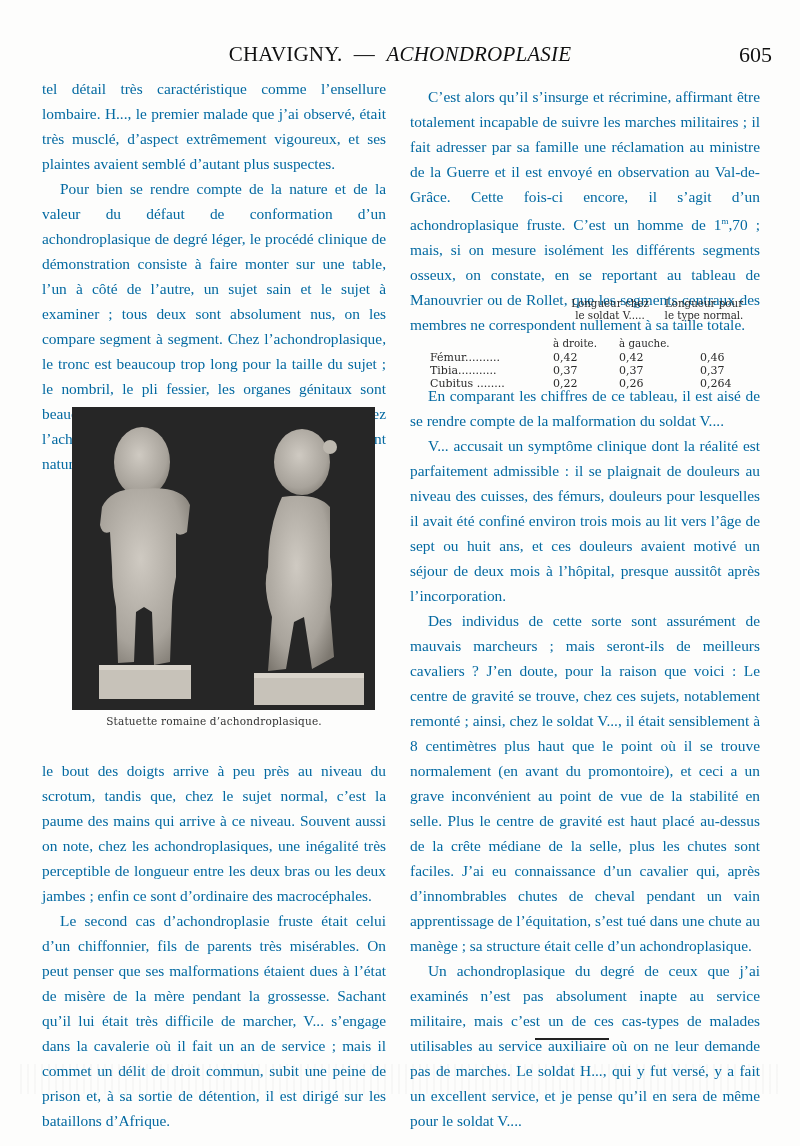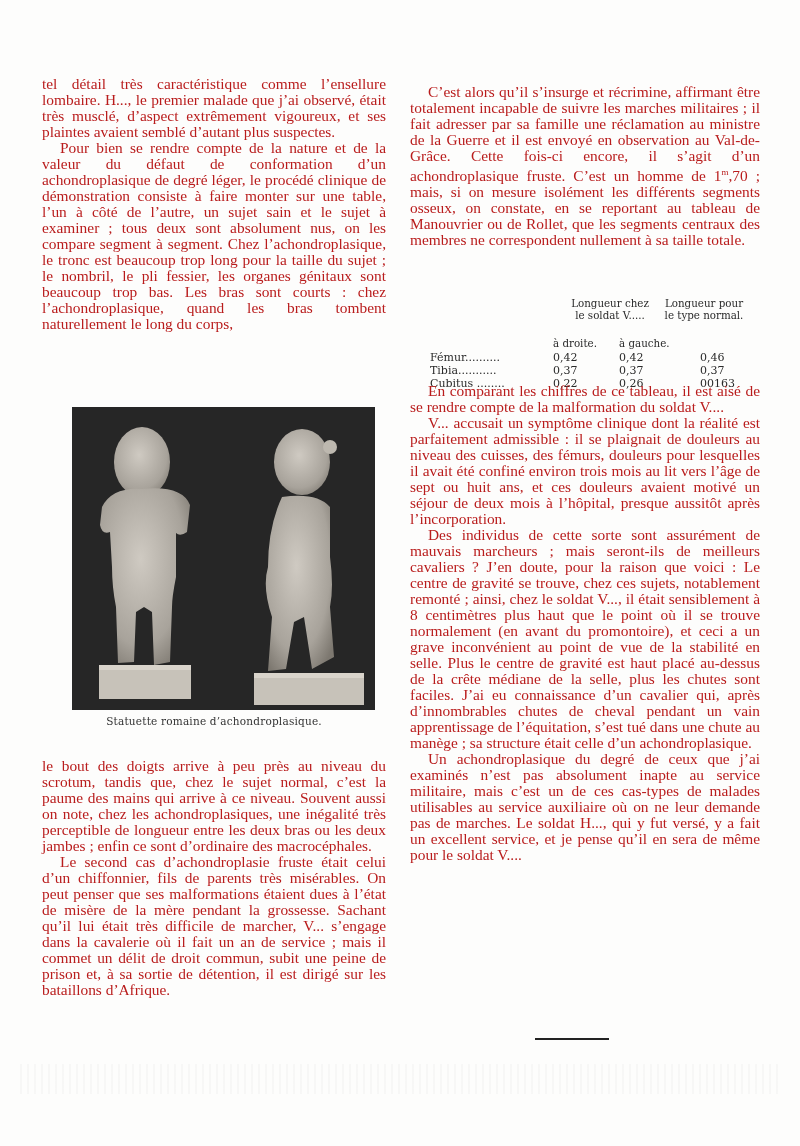--- a/index.html
+++ b/index.html
@@ -47,23 +47,23 @@
       right: 28px;
       top: 0;
       font-family: "Liberation Serif", serif;
       font-size: 22px;
       color: #111;
     }
     .col {
       position: absolute;
       font-family: "Liberation Serif", serif;
       font-size: 15.4px;
-      line-height: 16px;
+      line-height: 25px;
       text-align: justify;
-      color: #b91c1c;
+      color: #0369a1;
     }
     .col-left { left: 42px; top: 76px; width: 344px; }
     .col-left-bottom { left: 42px; top: 758px; width: 344px; }
     .col-right { left: 410px; top: 84px; width: 350px; }
     .col-right-bottom { left: 410px; top: 383px; width: 350px; }
     .col p { margin: 0; }
     .col p.indent { text-indent: 18px; }
     sup.m { font-size: 9px; vertical-align: 6px; }
 
     .figure {
@@ -147,20 +147,28 @@
       height: 30px;
       background: repeating-linear-gradient(90deg, rgba(0,0,0,0.04) 0 2px, transparent 2px 7px);
       opacity: 0.6;
     }
   </style>
 </head>
 <body>
 
 <div class="page">
 
+  <div class="running-head">
+    <div class="rh-title">
+      <span class="author">CHAVIGNY.</span>
+      <span class="dash">—</span>
+      <span class="subject">ACHONDROPLASIE</span>
+    </div>
+    <div class="rh-page">605</div>
+  </div>
 
   <div class="col col-left">
     <p>tel détail très caractéristique comme l’ensellure lombaire. H..., le premier malade que j’ai observé, était très musclé, d’aspect extrêmement vigoureux, et ses plaintes avaient semblé d’autant plus suspectes.</p>
     <p class="indent">Pour bien se rendre compte de la nature et de la valeur du défaut de conformation d’un achondroplasique de degré léger, le procédé clinique de démonstration consiste à faire monter sur une table, l’un à côté de l’autre, un sujet sain et le sujet à examiner ; tous deux sont absolument nus, on les compare segment à segment. Chez l’achondroplasique, le tronc est beaucoup trop long pour la taille du sujet ; le nombril, le pli fessier, les organes génitaux sont beaucoup trop bas. Les bras sont courts : chez l’achondroplasique, quand les bras tombent naturellement le long du corps,</p>
   </div>
 
   <div class="figure">
     <svg width="303" height="303" viewBox="0 0 303 303">
       <defs>
         <radialGradient id="stone" cx="45%" cy="40%" r="70%">
@@ -218,21 +226,21 @@
     <div class="row">
       <span class="c0">Tibia...........</span>
       <span class="c1">0,37</span>
       <span class="c2">0,37</span>
       <span class="c3">0,37</span>
     </div>
     <div class="row">
       <span class="c0">Cubitus ........</span>
       <span class="c1">0,22</span>
       <span class="c2">0,26</span>
-      <span class="c3">00163</span>
+      <span class="c3">0,264</span>
     </div>
   </div>
 
   <div class="col col-right-bottom">
     <p class="indent">En comparant les chiffres de ce tableau, il est aisé de se rendre compte de la malformation du soldat V....</p>
     <p class="indent">V... accusait un symptôme clinique dont la réalité est parfaitement admissible : il se plaignait de douleurs au niveau des cuisses, des fémurs, douleurs pour lesquelles il avait été confiné environ trois mois au lit vers l’âge de sept ou huit ans, et ces douleurs avaient motivé un séjour de deux mois à l’hôpital, presque aussitôt après l’incorporation.</p>
     <p class="indent">Des individus de cette sorte sont assurément de mauvais marcheurs ; mais seront-ils de meilleurs cavaliers ? J’en doute, pour la raison que voici : Le centre de gravité se trouve, chez ces sujets, notablement remonté ; ainsi, chez le soldat V..., il était sensiblement à 8 centimètres plus haut que le point où il se trouve normalement (en avant du promontoire), et ceci a un grave inconvénient au point de vue de la stabilité en selle. Plus le centre de gravité est haut placé au-dessus de la crête médiane de la selle, plus les chutes sont faciles. J’ai eu connaissance d’un cavalier qui, après d’innombrables chutes de cheval pendant un vain apprentissage de l’équitation, s’est tué dans une chute au manège ; sa structure était celle d’un achondroplasique.</p>
     <p class="indent">Un achondroplasique du degré de ceux que j’ai examinés n’est pas absolument inapte au service militaire, mais c’est un de ces cas-types de malades utilisables au service auxiliaire où on ne leur demande pas de marches. Le soldat H..., qui y fut versé, y a fait un excellent service, et je pense qu’il en sera de même pour le soldat V....</p>
   </div>
 

